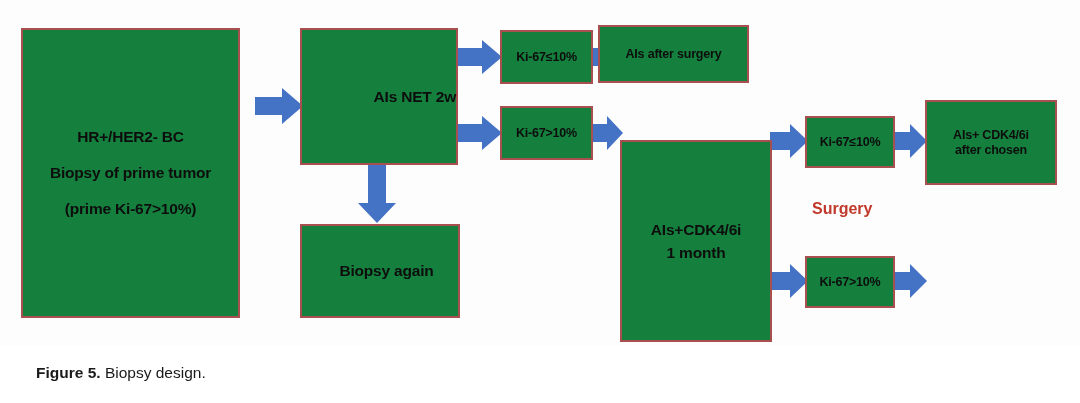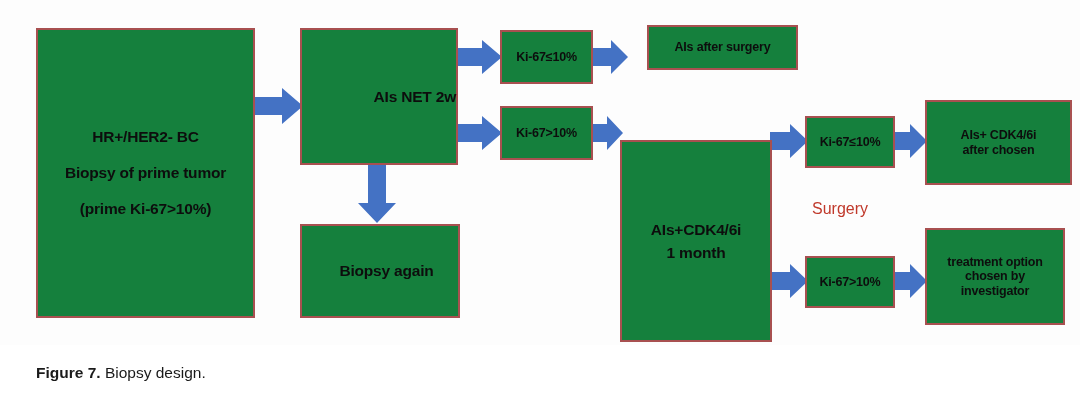--- a/index.html
+++ b/index.html
@@ -50,21 +50,21 @@
   .node-big { font-size: 15.5px; }
   .node-big .line { margin: 9px 0; }
   .node-mid { font-size: 15.5px; }
   .node-mid .line { margin: 2.5px 0; }
   .node-small { font-size: 12.5px; }
   .node-cond { font-size: 12.5px; }
 
   .surgery-label {
     position: absolute;
     font-family: "Liberation Sans", sans-serif;
-    font-weight: normal;
+    font-weight: bold;
     font-size: 16px;
     color: #c0392b;
     white-space: nowrap;
   }
 
   .arrow {
     position: absolute;
     overflow: visible;
   }
 
@@ -124,21 +124,21 @@
     </svg>
 
     <svg class="arrow" style="left:893px; top:122px; width:36px; height:38px;" viewBox="0 0 36 38">
       <polygon points="0,10 17,10 17,2 34,19 17,36 17,28 0,28" fill="#4472c4"></polygon>
     </svg>
 
     <svg class="arrow" style="left:893px; top:262px; width:36px; height:38px;" viewBox="0 0 36 38">
       <polygon points="0,10 17,10 17,2 34,19 17,36 17,28 0,28" fill="#4472c4"></polygon>
     </svg>
 
-    <div class="node node-big" style="left:36px; top:28px; width:219px; height:290px;">
+    <div class="node node-big" style="left:21px; top:28px; width:219px; height:290px;">
       <span class="line">HR+/HER2- BC</span>
       <span class="line">Biopsy of prime tumor</span>
       <span class="line">(prime Ki-67&gt;10%)</span>
     </div>
 
     <div class="node node-mid" style="left:300px; top:28px; width:158px; height:137px;align-items:flex-end;">
       <span class="line">AIs NET 2w</span>
     </div>
 
     <div class="node node-mid" style="left:300px; top:224px; width:160px; height:94px;padding-left:13px;">
@@ -146,49 +146,44 @@
     </div>
 
     <div class="node node-cond" style="left:500px; top:30px; width:93px; height:54px;">
       <span class="line">Ki-67≤10%</span>
     </div>
 
     <div class="node node-cond" style="left:500px; top:106px; width:93px; height:54px;">
       <span class="line">Ki-67&gt;10%</span>
     </div>
 
-    <div class="node node-small" style="left:647px; top:25px; width:151px; height:45px;">
+    <div class="node node-small" style="left:598px; top:25px; width:151px; height:58px;">
       <span class="line">AIs after surgery</span>
     </div>
 
     <div class="node node-mid" style="left:620px; top:116px; width:152px; height:202px;margin-top:24px;">
       <span class="line">AIs+CDK4/6i</span>
       <span class="line">1 month</span>
     </div>
 
     <div class="node node-cond" style="left:805px; top:116px; width:90px; height:52px;">
       <span class="line">Ki-67≤10%</span>
     </div>
 
     <div class="node node-cond" style="left:805px; top:256px; width:90px; height:52px;">
       <span class="line">Ki-67&gt;10%</span>
     </div>
 
-    <div class="node node-small" style="left:925px; top:100px; width:147px; height:85px;">
+    <div class="node node-small" style="left:925px; top:100px; width:132px; height:85px;">
       <span class="line">AIs+ CDK4/6i</span>
       <span class="line">after chosen</span>
     </div>
 
-    <div class="node node-small" style="left:925px; top:228px; width:140px; height:97px;">
-      <span class="line">treatment option</span>
-      <span class="line">chosen by</span>
-      <span class="line">investigator</span>
-    </div>
 
     <div class="surgery-label" style="left:812px; top:200px;">Surgery</div>
 
   </div>
 
   <div class="caption">
-    <span class="cap-strong">Figure 7.</span><span class="cap-text"> Biopsy design.</span>
+    <span class="cap-strong">Figure 5.</span><span class="cap-text"> Biopsy design.</span>
   </div>
 
 </div>
 
 </body></html>

